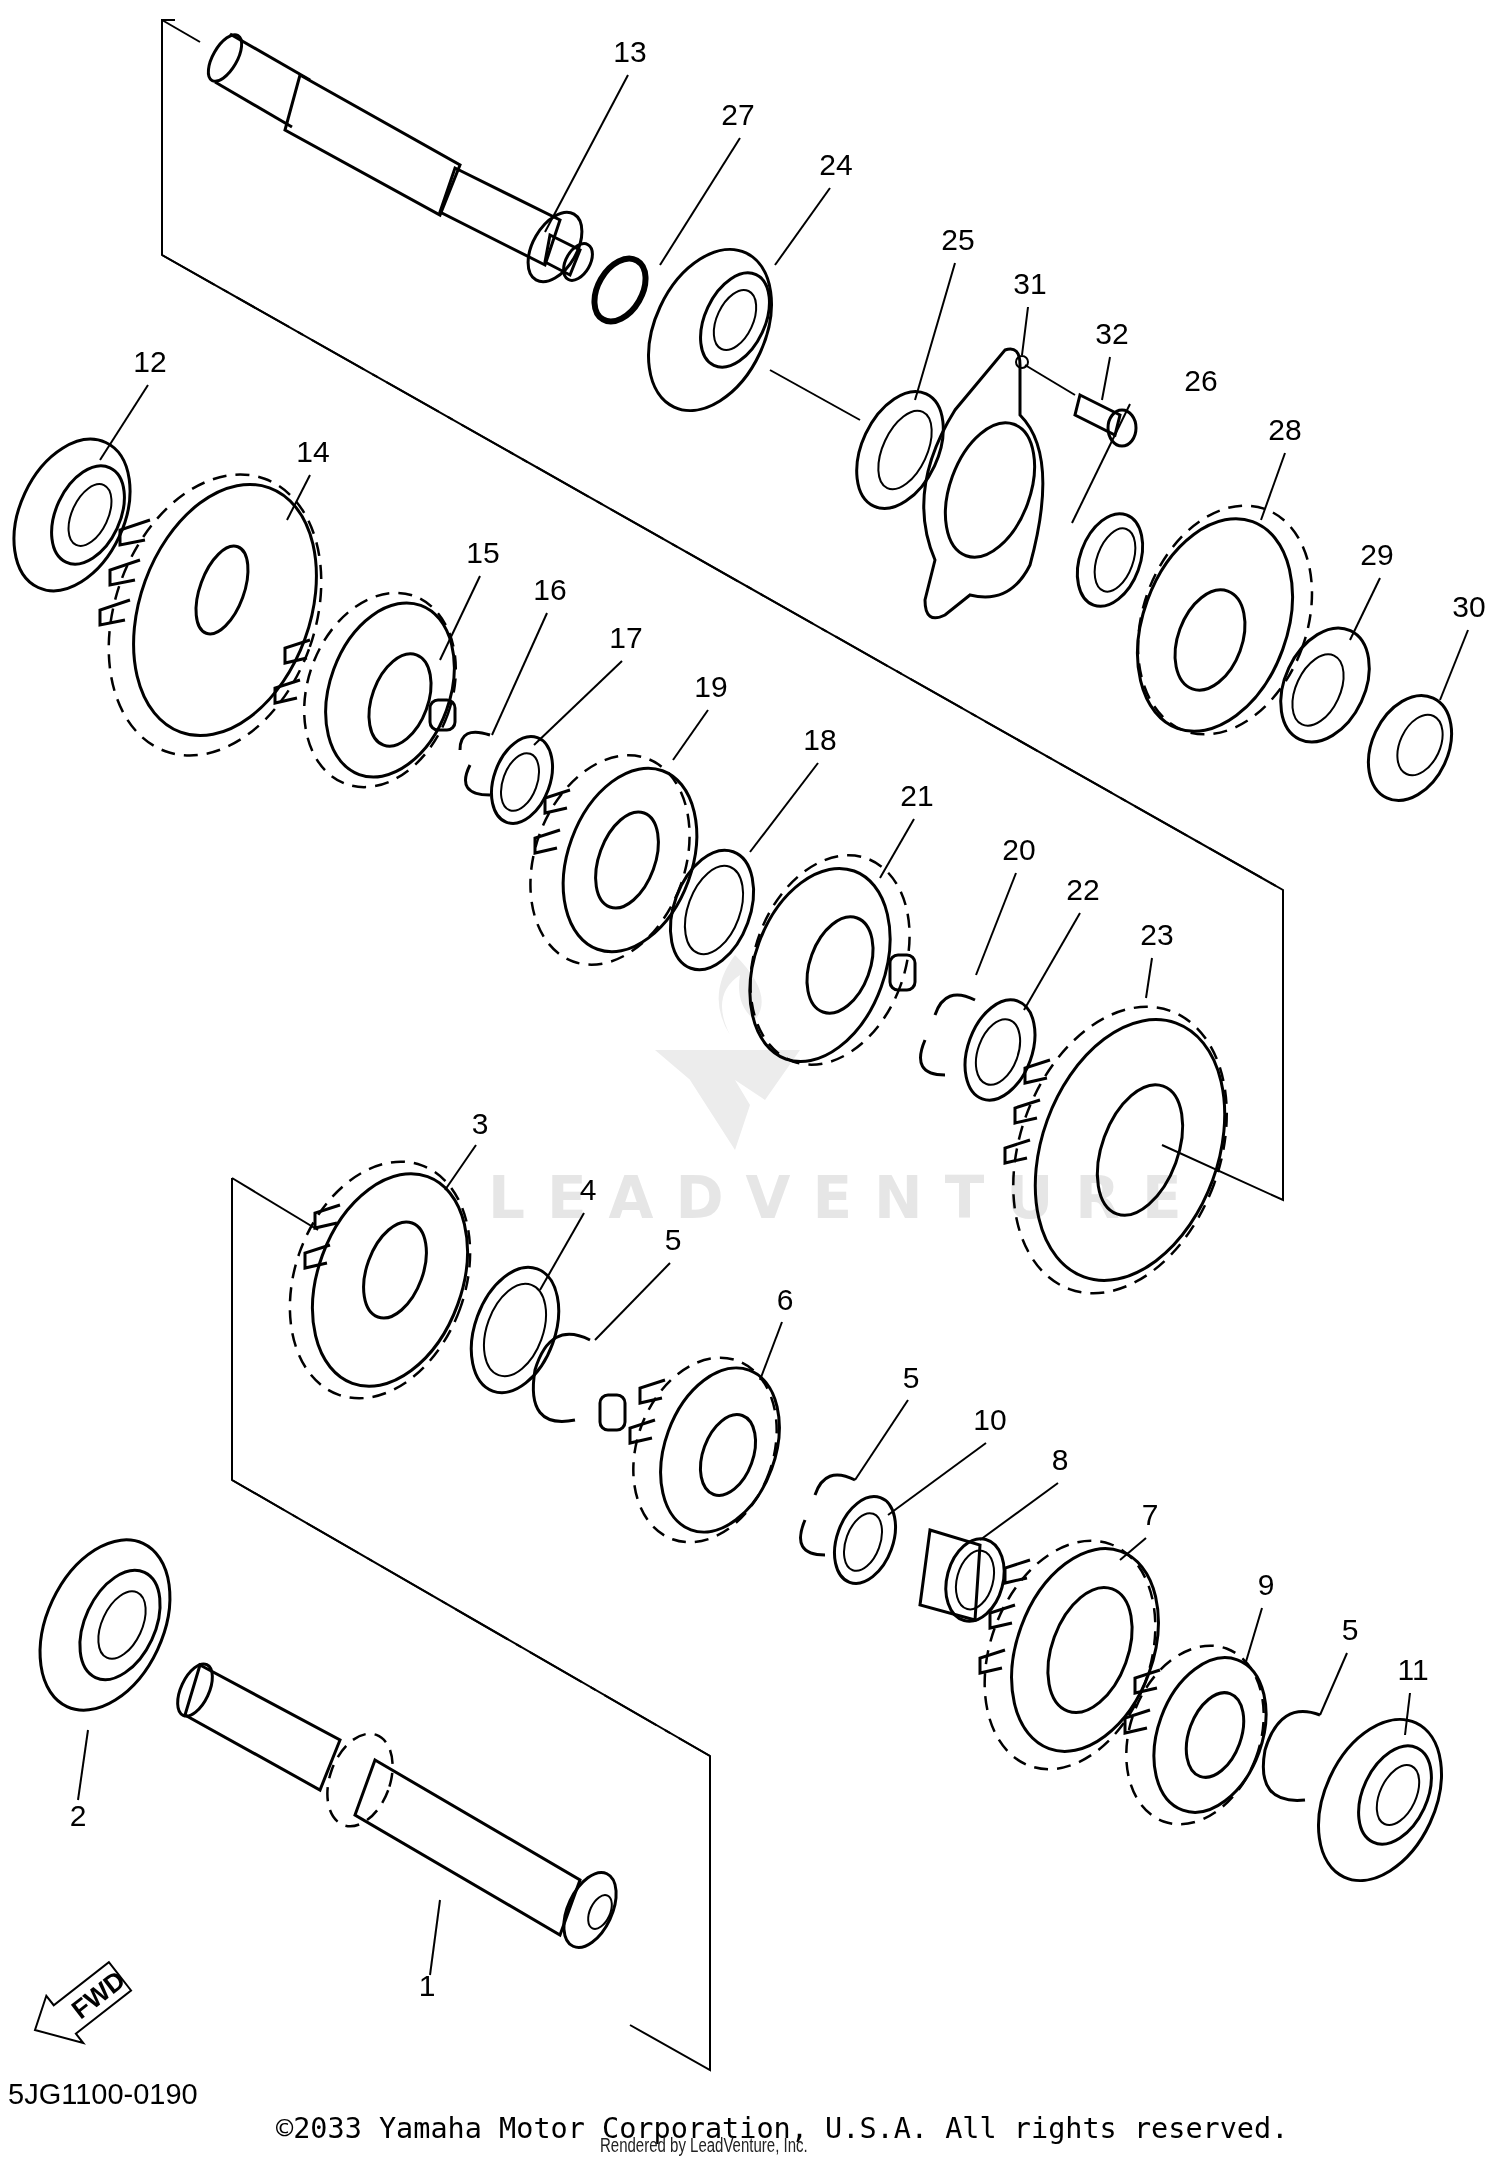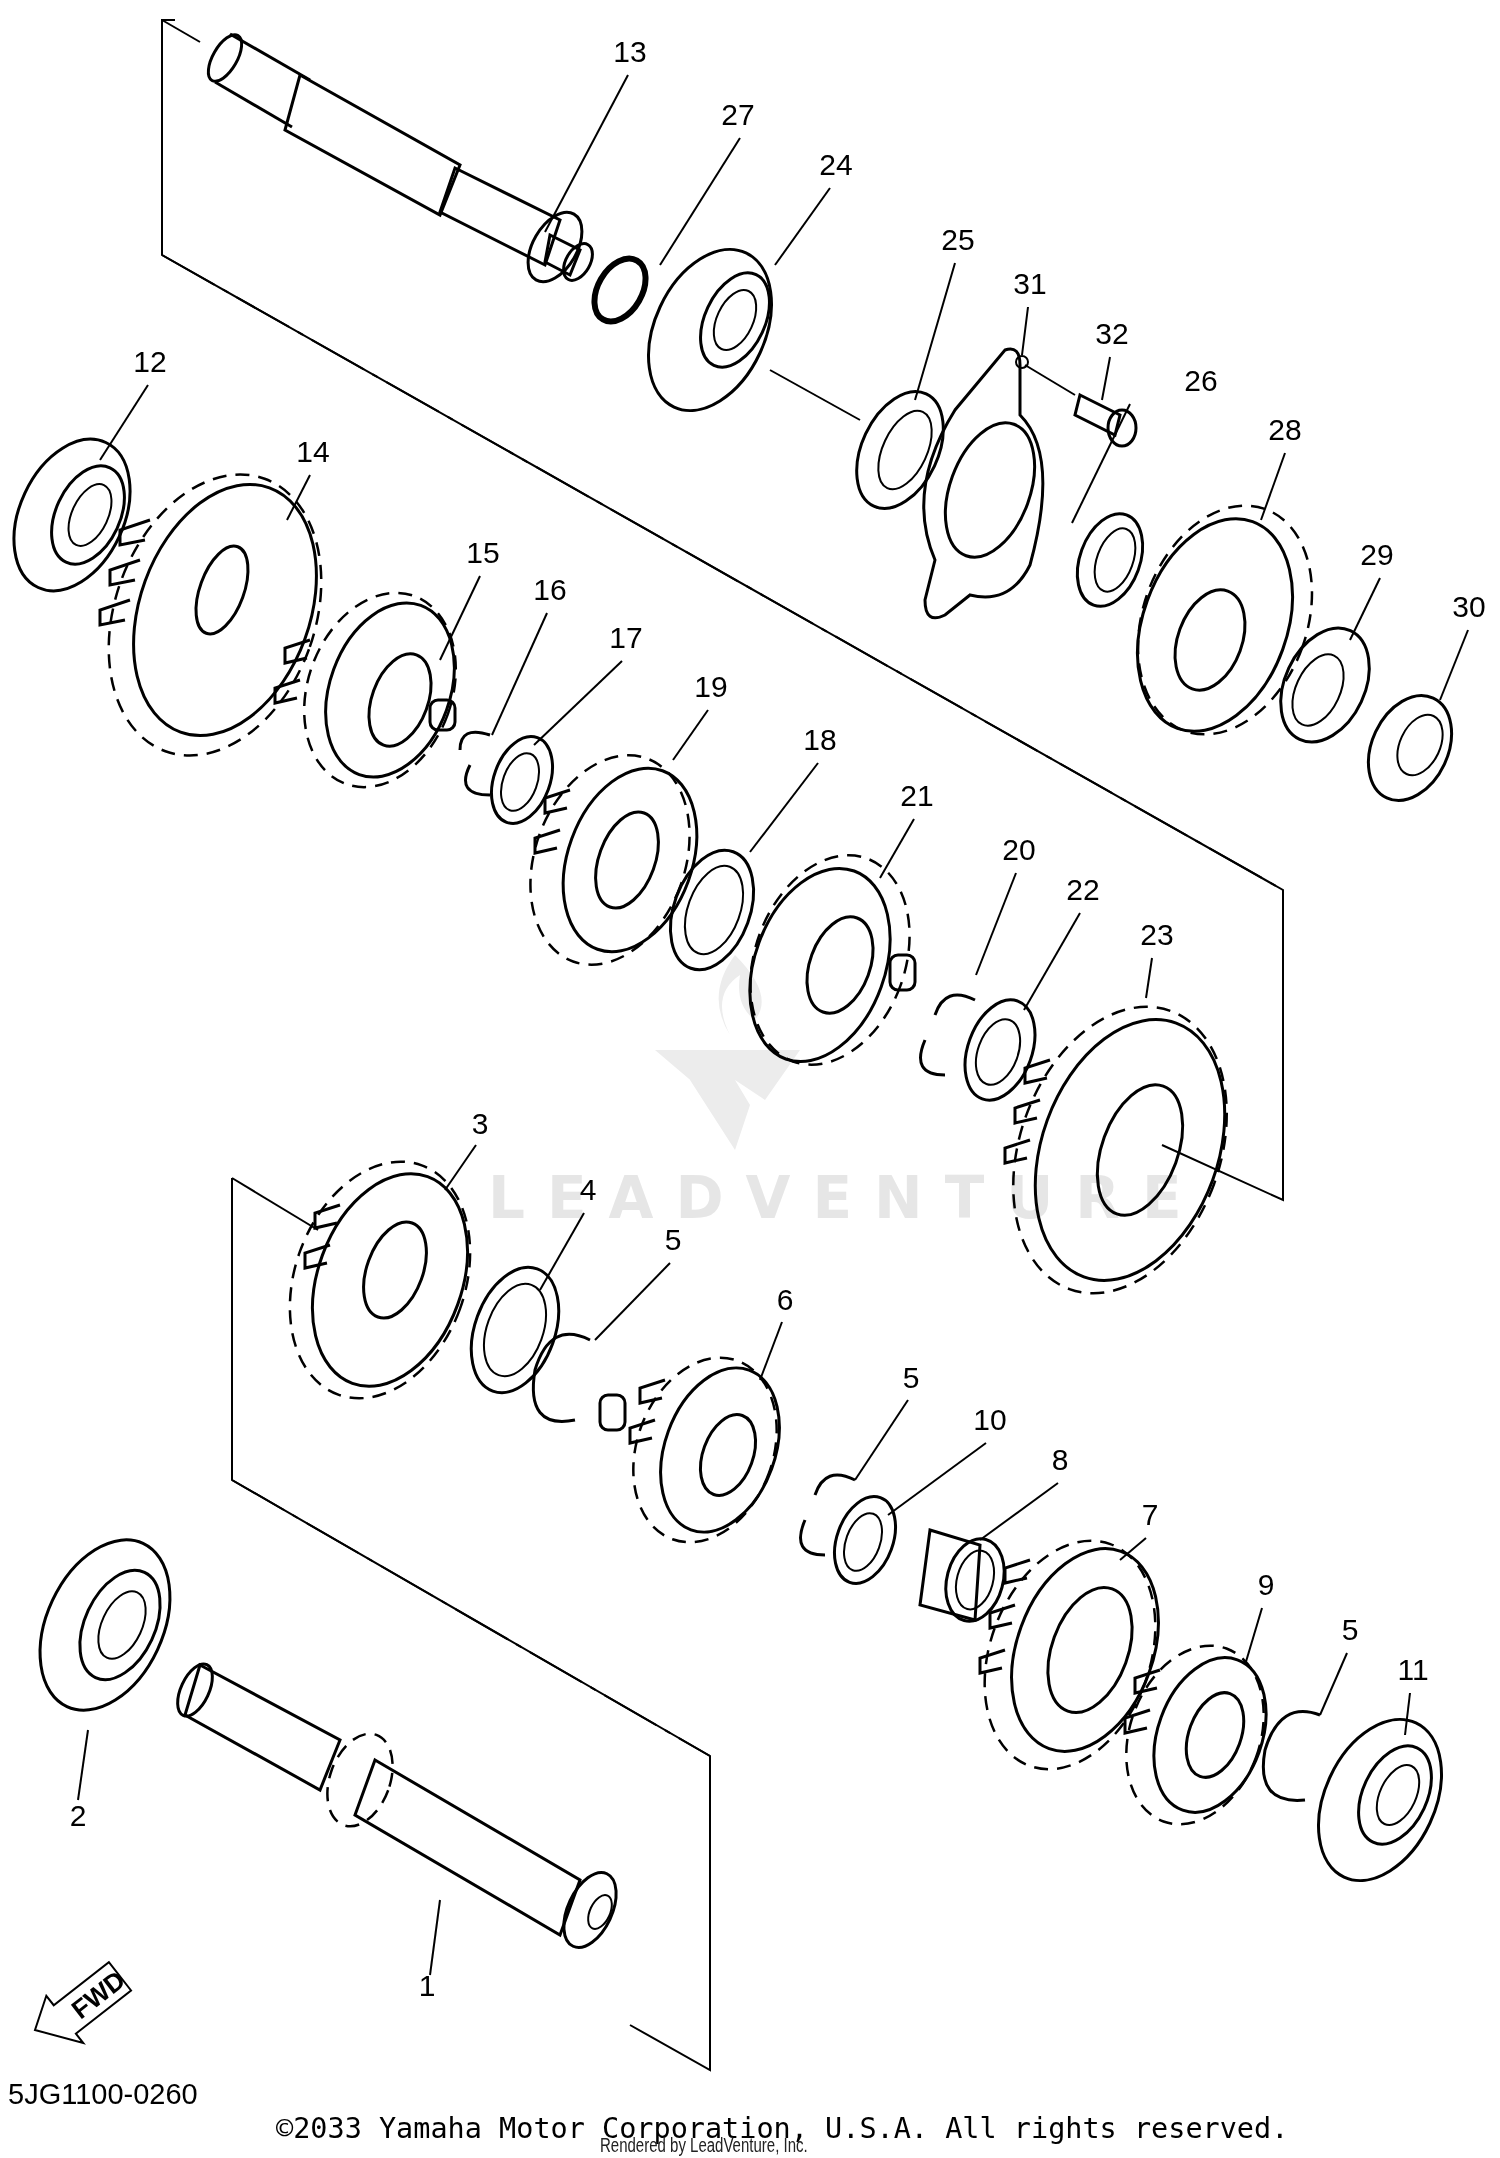--- a/index.html
+++ b/index.html
@@ -305,15 +305,15 @@
       <text x="78" y="1826" text-anchor="middle" class="callout-label">2</text>
       <text x="427" y="1996" text-anchor="middle" class="callout-label">1</text>
     </g>
 
   <g transform="translate(35,2030) rotate(-38)">
     <path class="thin" d="M0 0 L30 -20 L30 -8 L100 -8 L100 28 L30 28 L30 40 Z" fill="#fff"></path>
     <text class="fwd-label" x="42" y="20">FWD</text>
   </g>
 </svg>
 
-<div class="diagram-code">5JG1100-0260</div>
+<div class="diagram-code">5JG1100-0190</div>
 <div class="copyright">©2033 Yamaha Motor Corporation, U.S.A. All rights reserved.</div>
 <div class="rendered-by">Rendered by LeadVenture, Inc.</div>
 
 </body></html>

